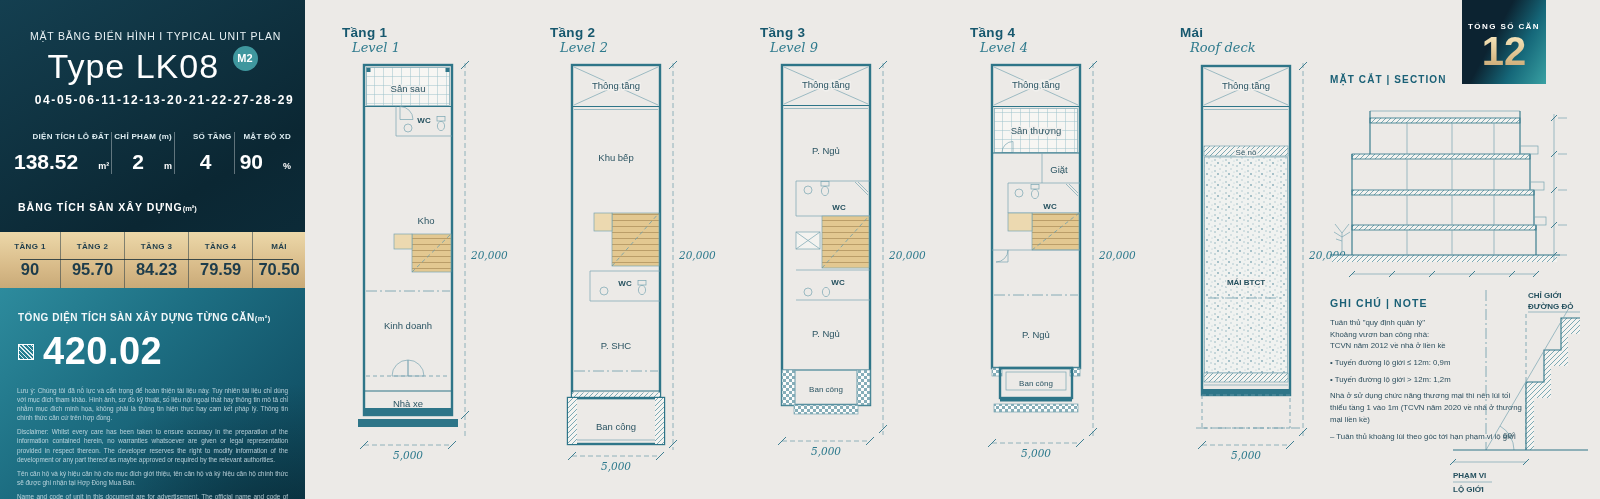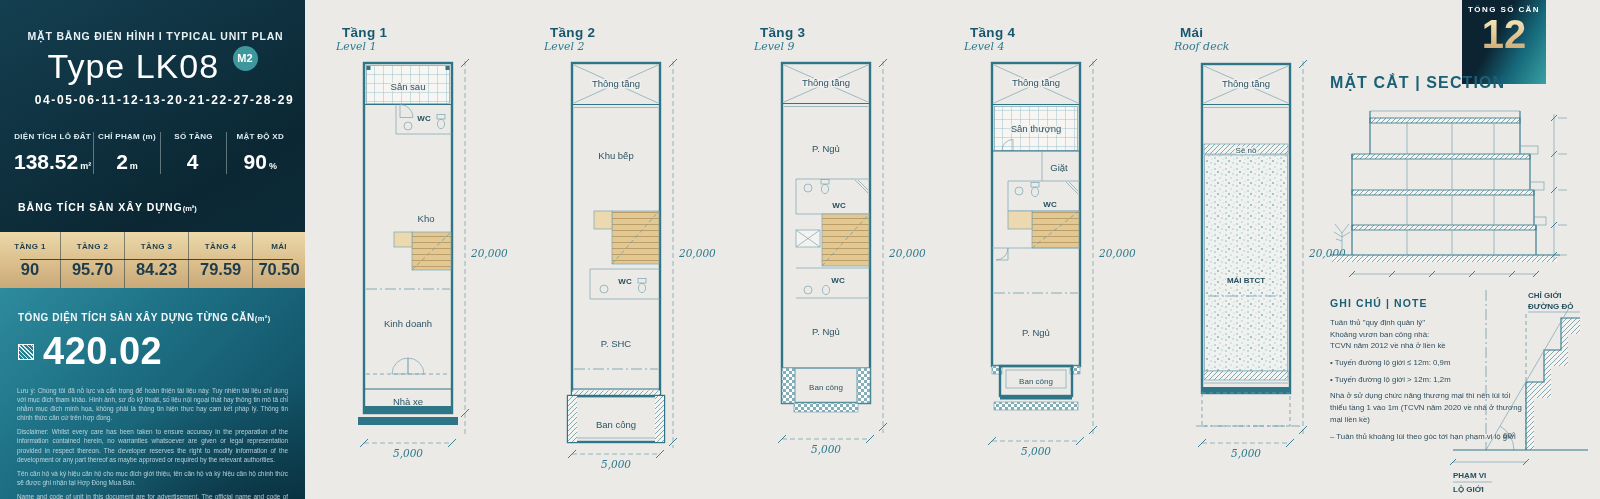--- a/index.html
+++ b/index.html
@@ -3,33 +3,33 @@
 <meta charset="utf-8">
 <style>
   html,body{margin:0;padding:0;background:#dcdad7;}
   .stage{position:relative;width:1600px;height:499px;background:#eceae7;overflow:hidden;
          font-family:"Liberation Sans","DejaVu Sans",sans-serif;}
 
   
   .sidebar{position:absolute;left:0;top:0;width:305px;height:499px;
            background:linear-gradient(150deg,#143f50 0%,#0b2733 45%,#0e3343 100%);}
   .sb-header{margin-top:30px;text-align:center;color:#e9f2f5;font-size:10.5px;
-             font-weight:bold;letter-spacing:.8px;padding-left:6px;}
+             font-weight:normal;letter-spacing:.8px;padding-left:6px;}
   .sb-type-row{text-align:center;margin-top:4px;color:#fff;}
   .sb-type{font-size:34px;font-weight:500;letter-spacing:1px;}
   .sb-badge{display:inline-block;width:25px;height:25px;line-height:25px;border-radius:50%;
             background:#3f979e;color:#fff;font-size:11px;font-weight:bold;text-align:center;
             vertical-align:16px;margin-left:9px;}
   .sb-units{text-align:center;color:#fff;font-size:12px;font-weight:bold;letter-spacing:1.6px;margin-top:7px;margin-left:24px;}
   .sb-stats{display:flex;margin:25px 12px 0;}
-  .stat{flex:1;text-align:center;border-right:1px solid rgba(255,255,255,.35);padding:0 2px;}
+  .stat{flex:1;text-align:right;border-right:1px solid rgba(255,255,255,.35);padding:0 2px;}
   .stat:last-child{border-right:none;}
   .stat .sl{color:#dcebf0;font-size:8px;font-weight:bold;letter-spacing:.3px;white-space:nowrap;}
   .stat .sv{color:#fff;font-size:21px;font-weight:600;margin-top:9px;}
-  .stat .su{font-size:9px;font-weight:bold;margin-left:2px;}
+  .stat .su{font-size:9px;font-weight:bold;margin-left:20px;}
   .sb-area-title{color:#fff;font-size:10.5px;font-weight:bold;letter-spacing:1px;margin:27px 0 0 18px;}
   .sb-area-title .unit{font-size:7.5px;letter-spacing:0;}
   .sb-gold{position:absolute;top:232px;left:0;width:305px;height:56px;color:#1d3c4b;
            background:linear-gradient(180deg,#ecd8a9 0%,#d9bc8a 60%,#c9aa78 100%);}
   .gold-grid{display:grid;grid-template-columns:1fr 1.05fr 1.05fr 1.05fr .85fr;height:100%;}
   .gold-col{border-right:1px solid rgba(25,50,64,.5);text-align:center;}
   .gold-col:last-child{border-right:none;}
   .gold-h{font-size:8px;font-weight:bold;letter-spacing:.4px;margin-top:10px;}
   .gold-v{font-size:16.5px;font-weight:bold;margin-top:9px;}
   .gold-rule{position:absolute;left:20px;right:12px;top:27px;border-top:1px solid rgba(20,42,54,.8);}
@@ -41,21 +41,21 @@
   .total-row{display:flex;align-items:center;margin:7px 0 0 18px;color:#fff;}
   .total-icon{width:14px;height:14px;border:1.2px solid #fff;margin-right:9px;
               background:repeating-linear-gradient(45deg,rgba(255,255,255,.85) 0 1px,transparent 1px 3px);}
   .total-value{font-size:38px;font-weight:600;letter-spacing:.5px;}
   .disc{margin:13px 17px 0;color:rgba(213,231,238,.82);font-size:6.4px;line-height:1.42;text-align:justify;}
   .disc p{margin:0 0 5px;}
 
   
   .plan-col{position:absolute;top:25px;width:200px;}
   .plan-title{margin-left:22px;font-size:13.5px;font-weight:bold;color:#17586e;letter-spacing:.3px;}
-  .plan-sub{margin-left:16px;font-family:"DejaVu Serif",serif;font-style:italic;font-size:11px;color:#2e7a8d;}
+  .plan-sub{margin-left:32px;font-family:"DejaVu Serif",serif;font-style:italic;font-size:13px;color:#2e7a8d;}
   .plan-svg{display:block;margin-top:3px;}
 
   
   .w{fill:none;stroke:#2e7588;stroke-width:2.4;}
   .w1{fill:none;stroke:#2e7588;stroke-width:1.1;}
   .tn{fill:none;stroke:#79a5b2;stroke-width:.7;}
   .dsh{fill:none;stroke:#6c9dab;stroke-width:.8;stroke-dasharray:4 3;}
   .dd{fill:none;stroke:#6c9dab;stroke-width:.8;stroke-dasharray:11 3 2 3;}
   .dim{fill:none;stroke:#7aa3b0;stroke-width:.8;stroke-dasharray:5 3;}
   .tick{stroke:#3f7f92;stroke-width:1;}
@@ -64,25 +64,25 @@
   .lbl{font-size:9.5px;fill:#2c5563;}
   .lbls{font-size:8px;fill:#2c5563;}
   .lblb{font-size:8px;font-weight:bold;fill:#24505e;}
   .ctr{text-anchor:middle;}
   .dimt{font-family:"DejaVu Serif",serif;font-style:italic;font-size:10.5px;fill:#2e7a8d;}
   .halo{paint-order:stroke;stroke:#f1f0ee;stroke-width:3px;}
 
   
   .badge{position:absolute;left:1462px;top:0;width:84px;height:84px;text-align:center;
          background:linear-gradient(118deg,#0c2331 40%,#156779 68%,#39a1a3 100%);}
-  .badge-label{margin-top:5px;color:#fff;font-size:8px;font-weight:bold;letter-spacing:1.4px;}
+  .badge-label{margin-top:22px;color:#fff;font-size:8px;font-weight:bold;letter-spacing:1.4px;}
   .badge-num{font-size:40px;font-weight:600;line-height:1.02;
              background:linear-gradient(180deg,#f6e6bc 10%,#d9ba85 70%,#c3a172);
              -webkit-background-clip:text;background-clip:text;color:transparent;}
-  .sec-head{position:absolute;left:1330px;top:74px;color:#1a6076;font-size:16px;font-weight:bold;letter-spacing:1.1px;}
+  .sec-head{position:absolute;left:1330px;top:74px;color:#1a6076;font-size:10px;font-weight:bold;letter-spacing:1.1px;}
   .note-head{position:absolute;left:1330px;top:297px;color:#1a6076;font-size:10.5px;font-weight:bold;letter-spacing:1.1px;}
   .note-body{position:absolute;left:1330px;top:317px;width:198px;font-size:7.8px;color:#2d4f5e;line-height:1.5;}
   .note-item{margin-bottom:5px;white-space:pre-line;}
   .svg-abs{position:absolute;}
 </style>
 </head>
 <body>
 
 <div class="stage">
 

